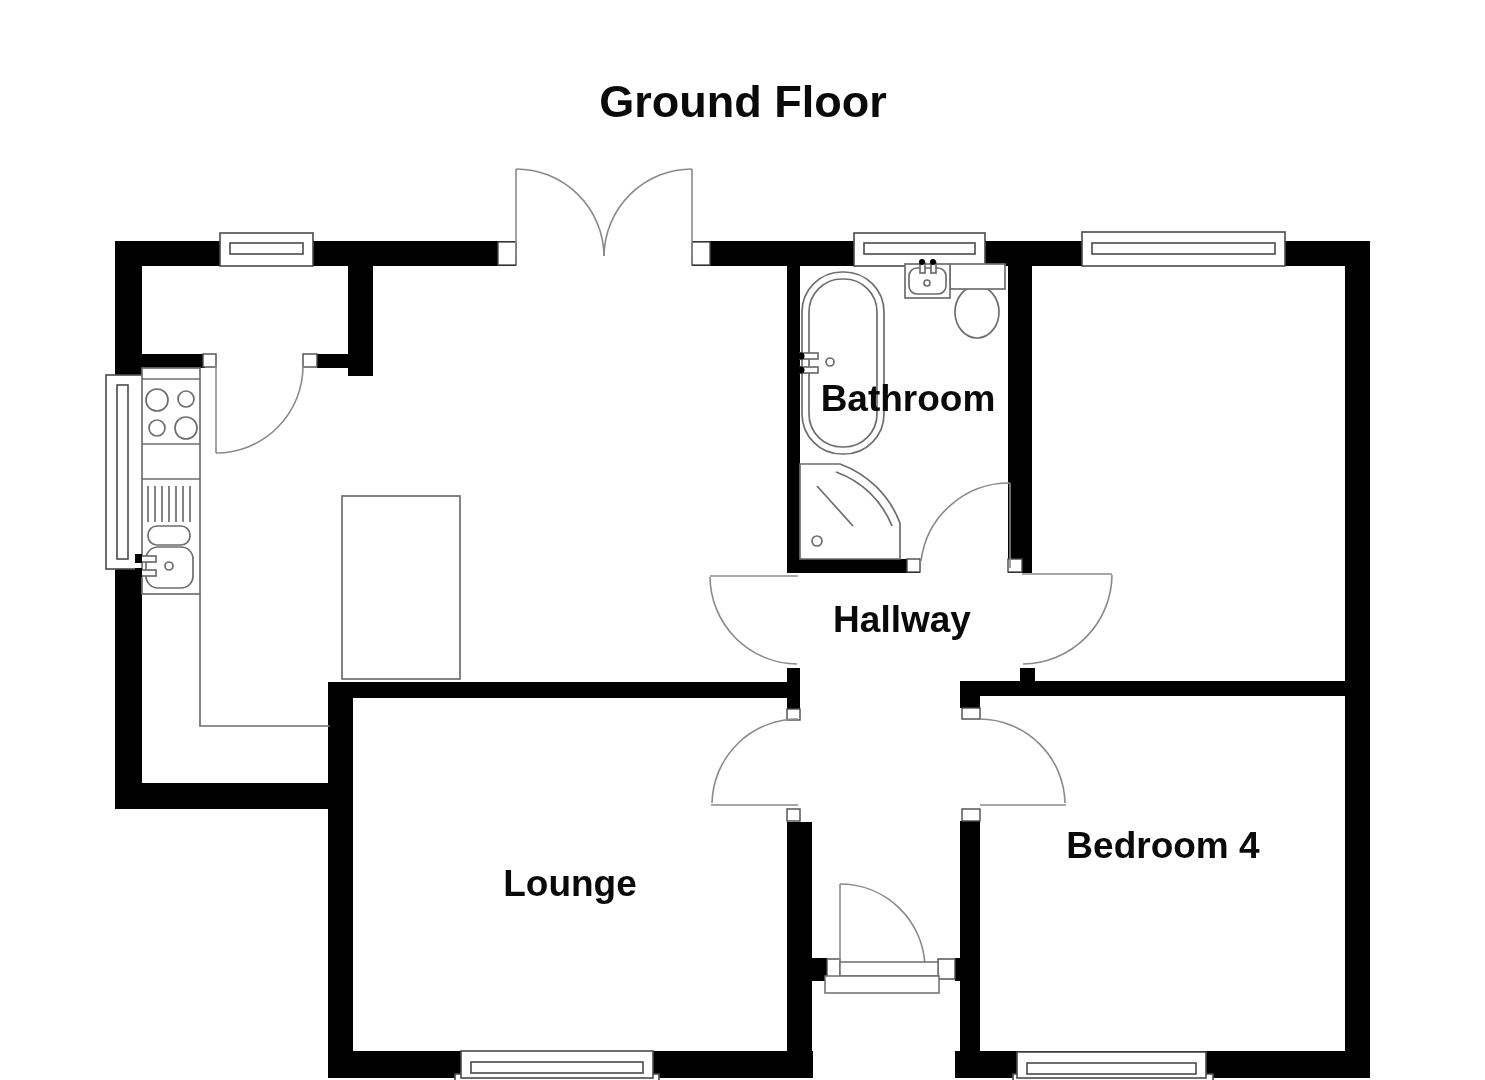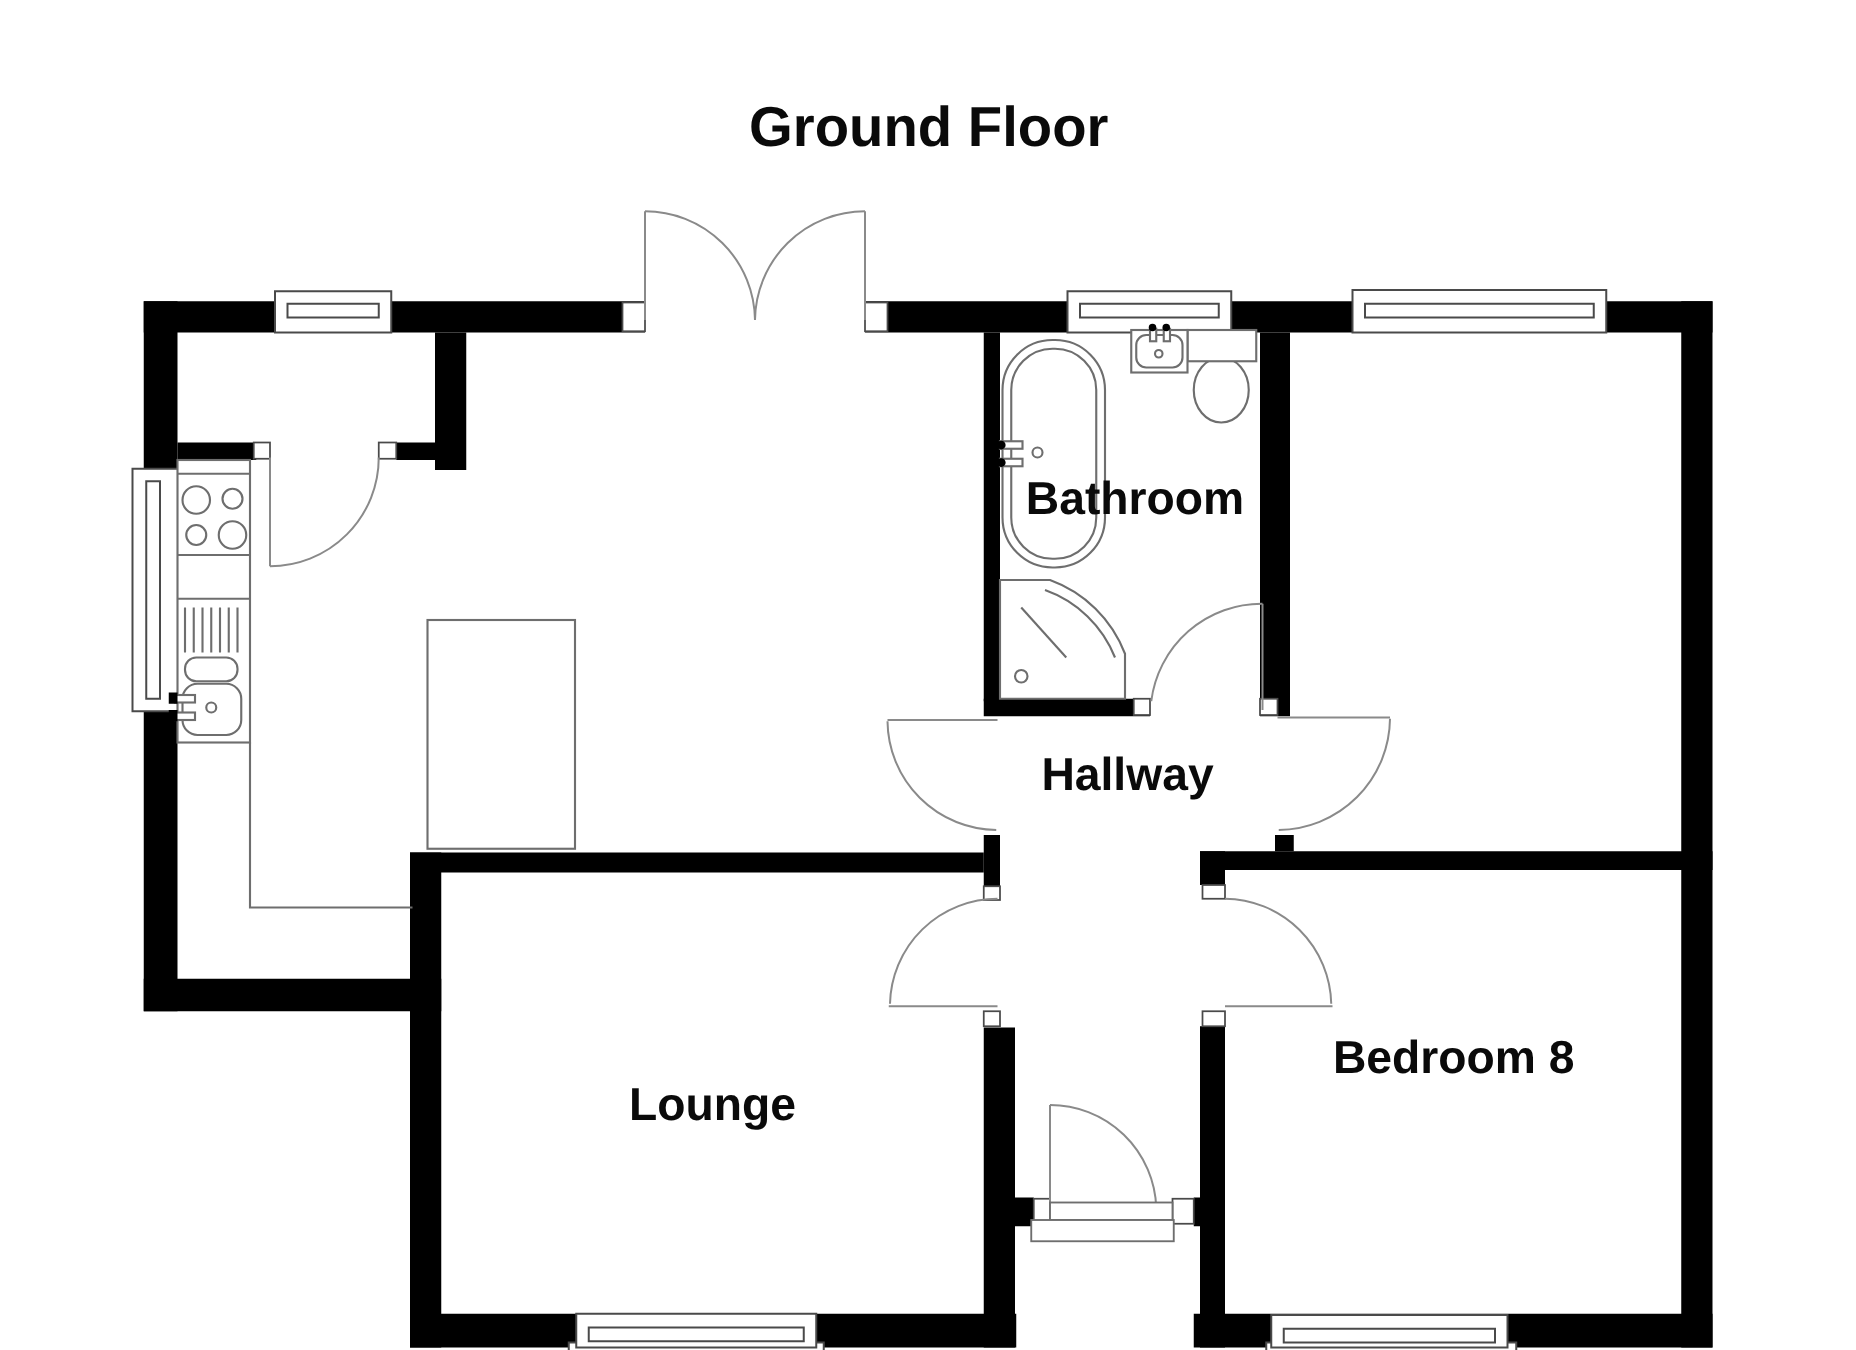--- a/index.html
+++ b/index.html
@@ -213,14 +213,14 @@
   <div class="label title" style="left:743px;top:86px">Ground Floor</div>
 
 
   <div class="label" style="left:908px;top:383px">Bathroom</div>
 
 
   <div class="label" style="left:902px;top:604px">Hallway</div>
 
   <div class="label" style="left:570px;top:868px">Lounge</div>
 
-  <div class="label" style="left:1163px;top:830px">Bedroom 8</div>
+  <div class="label" style="left:1163px;top:830px">Bedroom 4</div>
 </div>
 
 </body></html>

